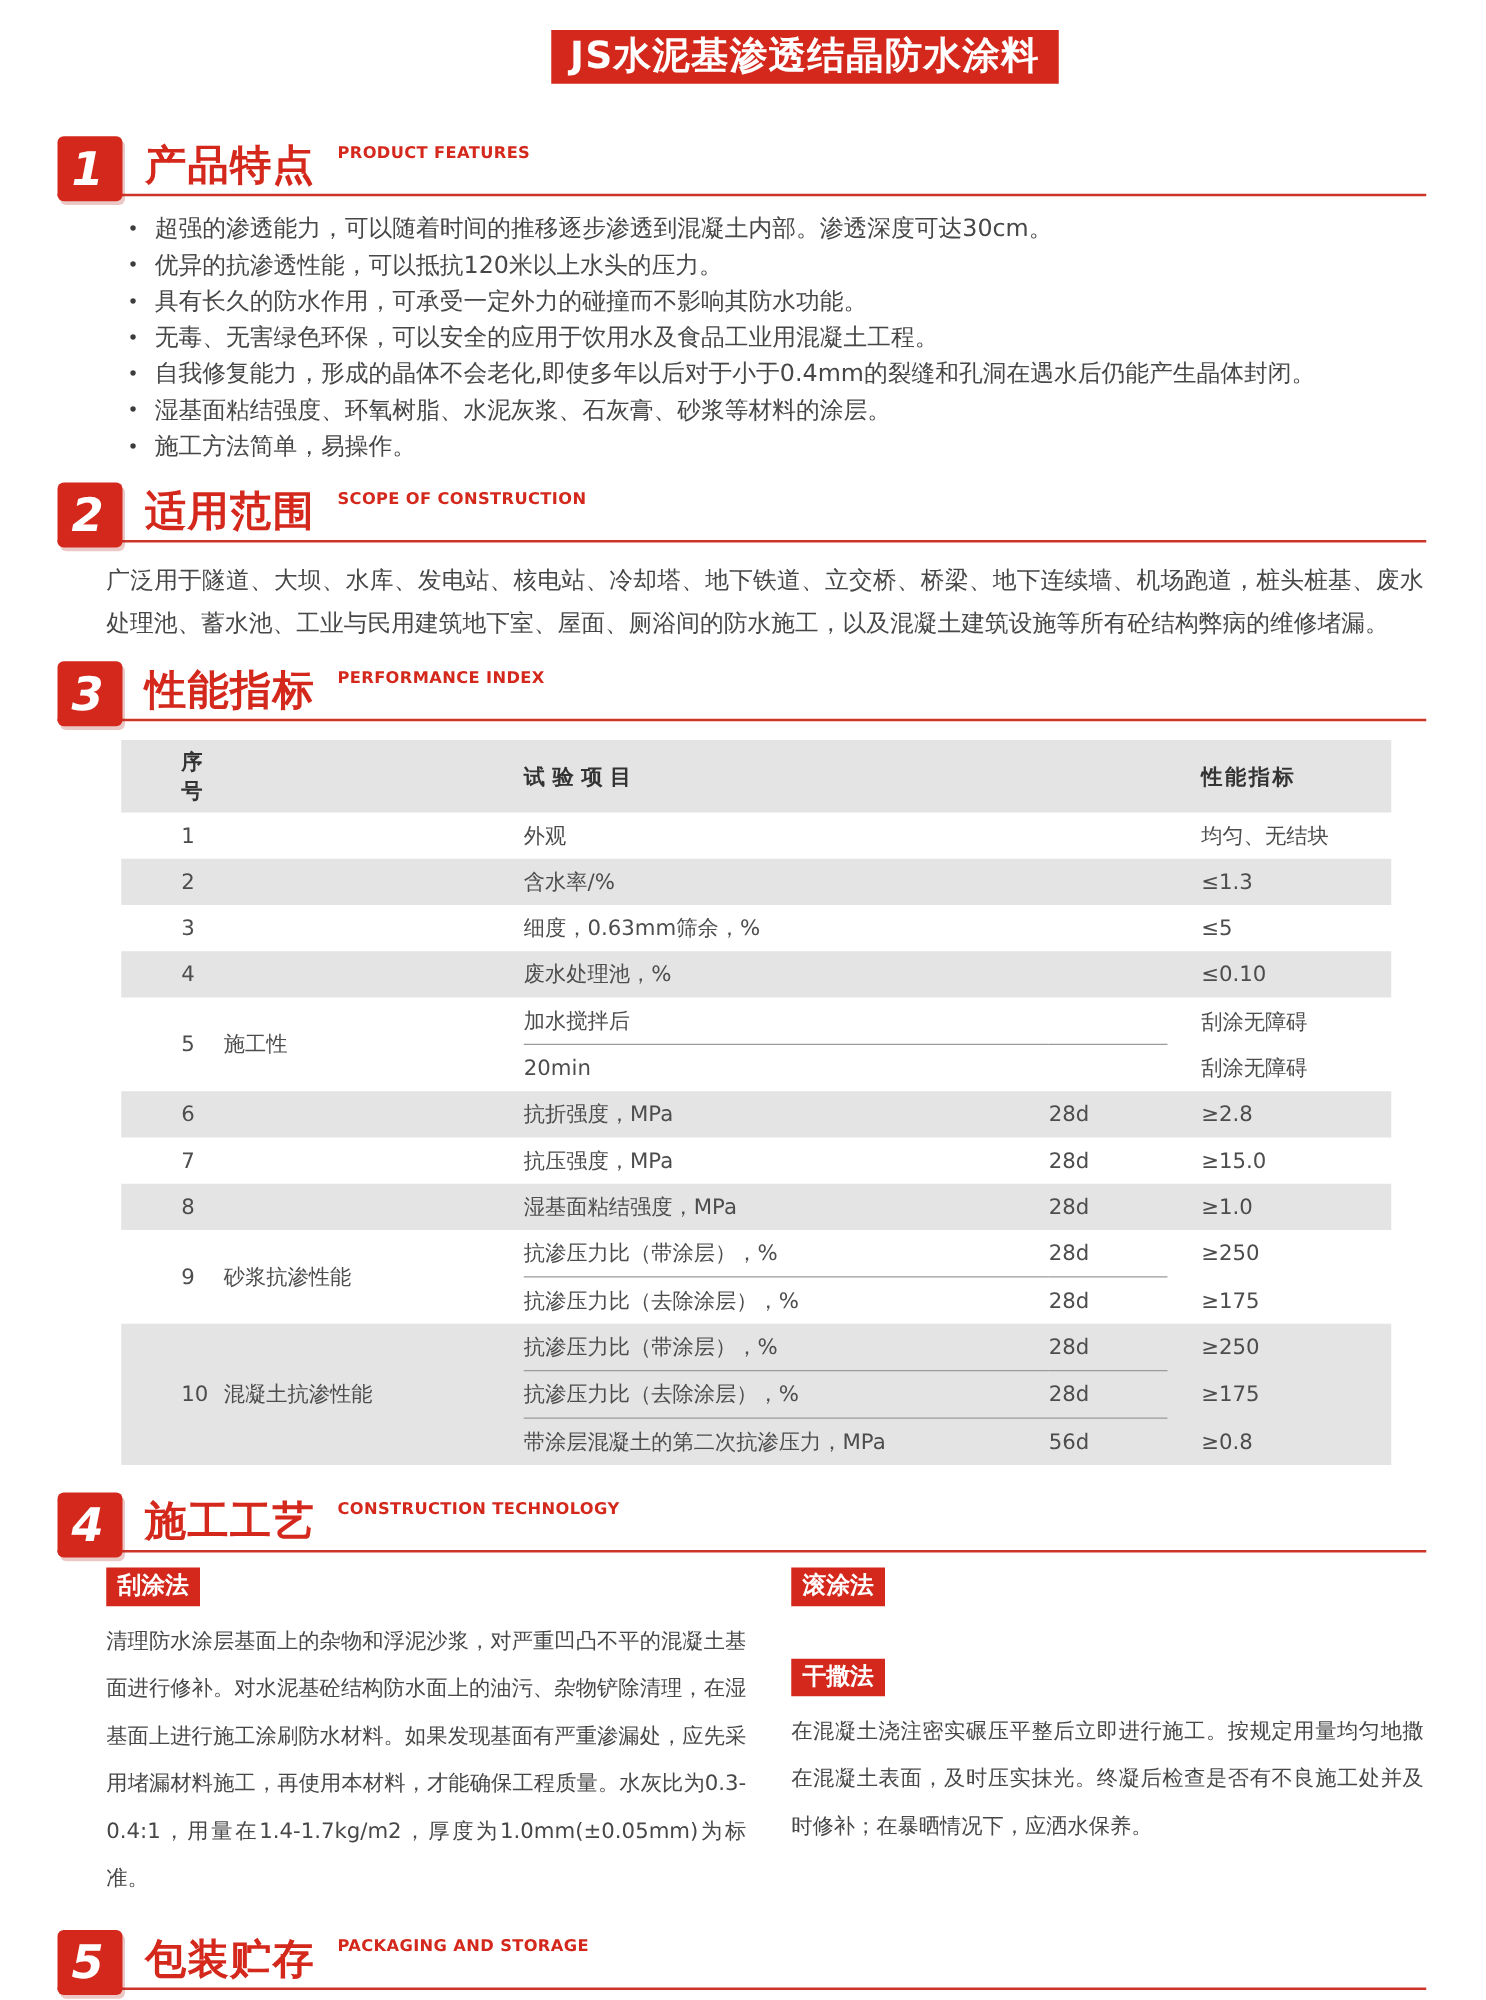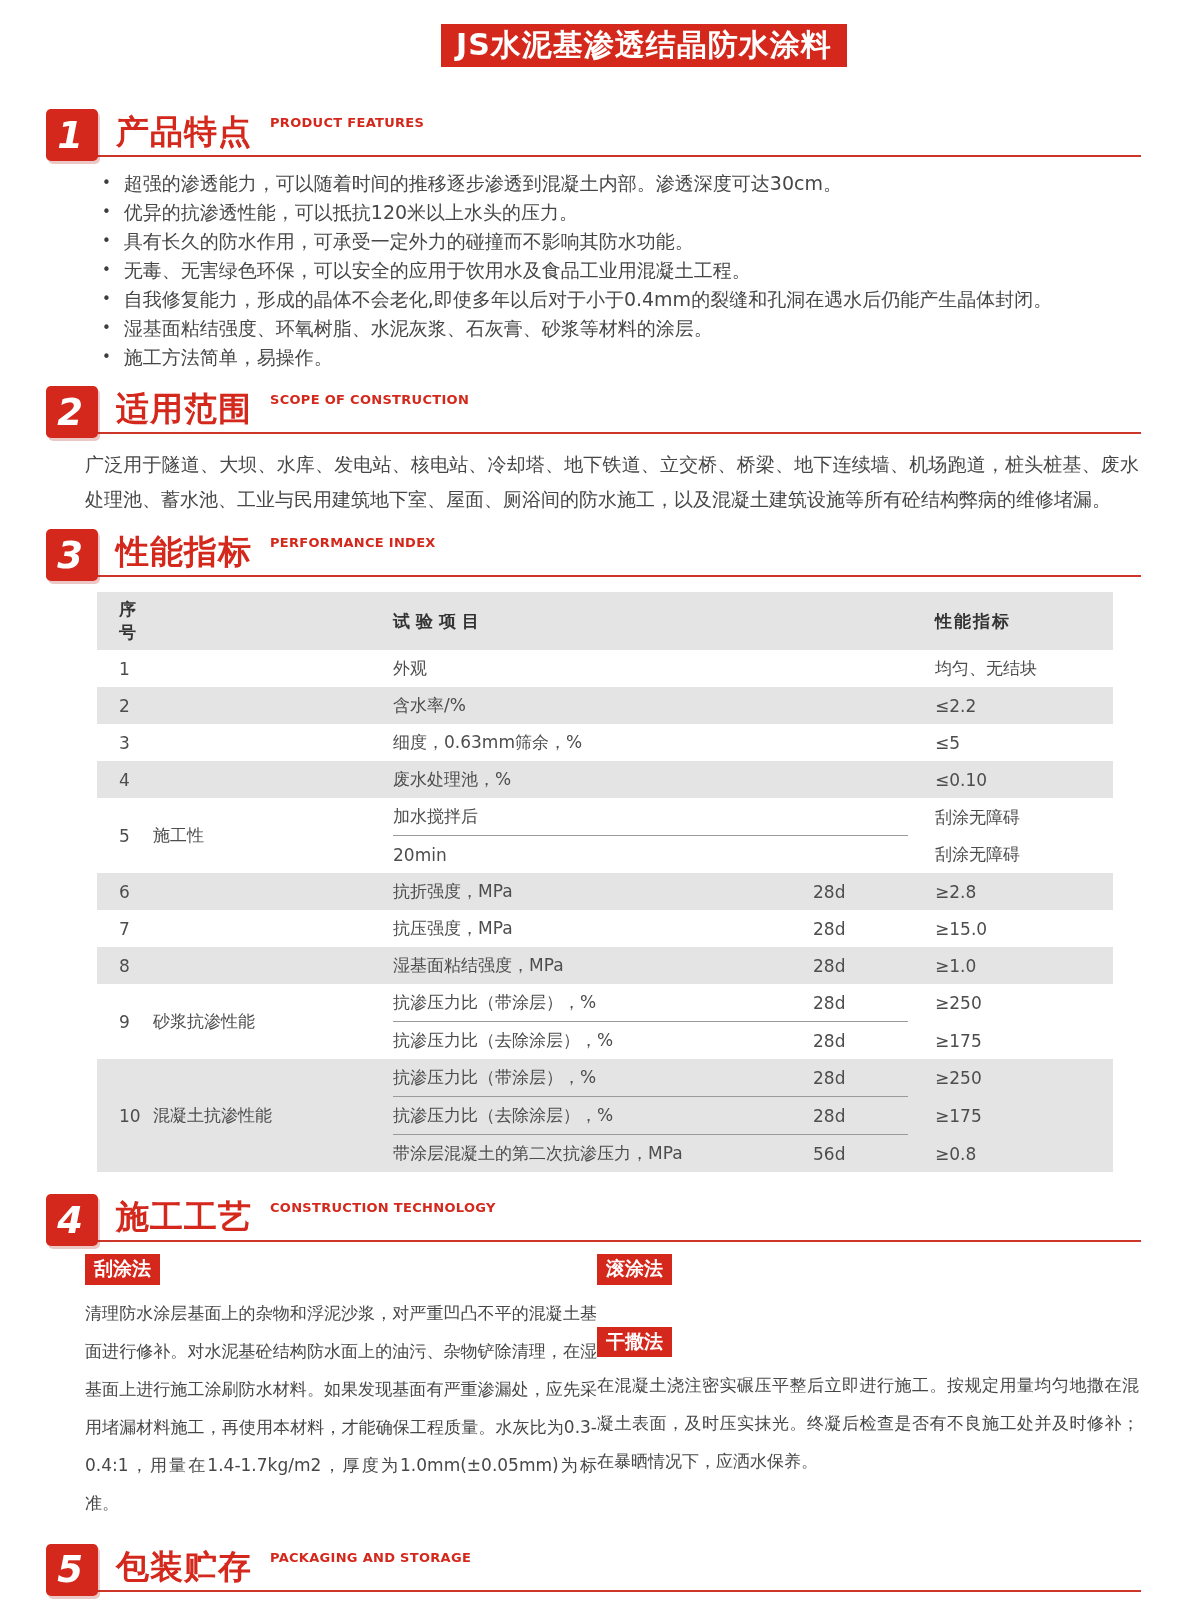--- a/index.html
+++ b/index.html
@@ -53,35 +53,35 @@
   .scope{
     margin:13px 50px 0 85px;font-size:19px;line-height:35px;color:var(--body);
     text-align:justify;
   }
   
   .ptable{margin:15px 0 0 97px;width:1016px;font-size:17px;color:#4d4d4d;}
   .trow{display:flex;align-items:stretch;}
   .trow.shade{background:var(--shade);}
   .thead{background:var(--shade);font-weight:bold;color:#333;}
   .c{display:flex;align-items:center;}
-  .c-num{width:56px;padding:6px 0 6px 22px;flex:0 0 56px;}
+  .c-num{width:56px;padding:6px 0 6px 22px;flex:0 0 56px;margin-left:26px;}
   .c-cat{width:240px;flex:0 0 240px;padding:6px 0;}
   .subwrap{flex:1;display:flex;flex-direction:column;justify-content:center;}
   .titem{display:flex;text-align:right;}
   .c-item{width:420px;flex:0 0 420px;padding:6px 0;}
   .c-age{width:95px;flex:0 0 95px;padding:6px 0;}
   .c-val{flex:1;padding:6px 0 6px 27px;}
   .titem .c{padding-top:7px;padding-bottom:7px;}
   .titem:not(:last-child) .c-item,
   .titem:not(:last-child) .c-age{border-bottom:1px solid #9a9a9a;}
   .thead .c-item{letter-spacing:6px;}
   .thead .c-val{letter-spacing:2px;}
   .thead .c-num{letter-spacing:2px;}
   
-  .methods{display:flex;margin:12px 50px 0 85px;}
+  .methods{display:flex;gap:36px;margin:12px 50px 0 85px;}
   .m-left{width:512px;flex:0 0 512px;}
   .m-right{flex:1;}
   .badge{
     display:inline-block;background:var(--accent);color:#fff;
     font-size:19px;font-weight:bold;padding:2px 9px 4px 9px;line-height:1.3;
   }
   .m-text{
     margin-top:9px;font-size:17px;line-height:38px;color:var(--body);
     text-align:justify;
   }
@@ -170,21 +170,21 @@
           </div>
         </div>
       </div>
       <div class="trow shade">
         <div class="c c-num">2</div>
         <div class="c c-cat"></div>
         <div class="subwrap">
           <div class="titem">
             <div class="c c-item">含水率/%</div>
             <div class="c c-age"></div>
-            <div class="c c-val">≤2.2</div>
+            <div class="c c-val">≤1.3</div>
           </div>
         </div>
       </div>
       <div class="trow">
         <div class="c c-num">3</div>
         <div class="c c-cat"></div>
         <div class="subwrap">
           <div class="titem">
             <div class="c c-item">细度，0.63mm筛余，%</div>
             <div class="c c-age"></div>

